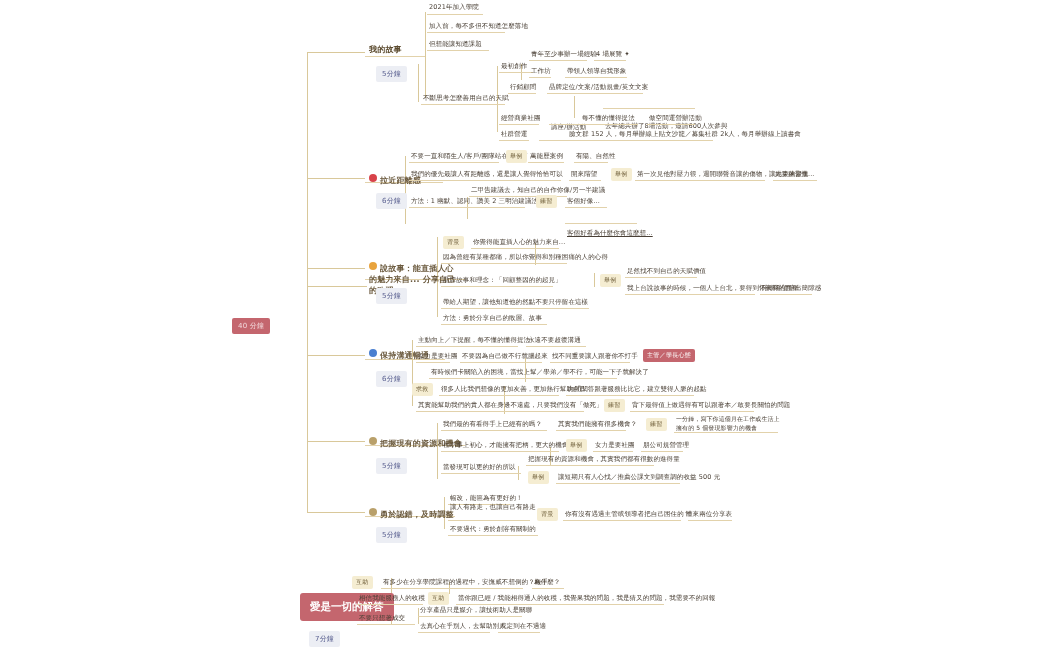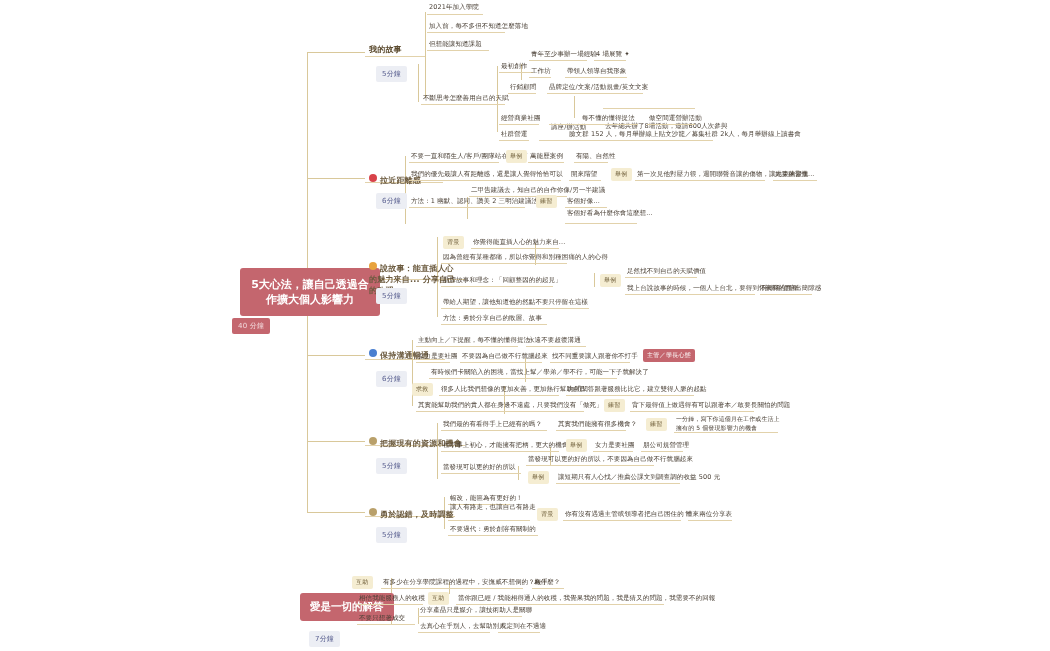--- a/index.html
+++ b/index.html
@@ -139,21 +139,20 @@
   <div class="vline" style="left:535px;top:243px;height:22px;"></div>
   <div class="vline" style="left:594px;top:273px;height:14px;"></div>
   <div class="vline" style="left:467px;top:197px;height:22px;"></div>
 
   <div class="vline rose" style="left:311px;top:596px;height:6px;"></div>
   <div class="hline" style="left:369px;top:602px;width:22px;"></div>
   <div class="vline" style="left:391px;top:578px;height:46px;"></div>
   <div class="vline" style="left:418px;top:608px;height:16px;"></div>
   <div class="vline" style="left:449px;top:582px;height:12px;"></div>
 
-  <div class="node root" style="left:240px;top:268px;">5大心法，讓自己透過合作擴大個人影響力</div>
   <div class="node badge rose" style="left:232px;top:318px;">40 分鐘</div>
 
   <div class="node branch plain" style="left:369px;top:44px;">我的故事</div>
   <div class="node badge" style="left:376px;top:66px;">5分鐘</div>
 
   <div class="node leaf" style="left:429px;top:2px;">2021年加入學院</div>
   <div class="uline" style="left:427px;top:14px;width:56px;"></div>
   <div class="node leaf" style="left:429px;top:21px;">加入前，每不多但不知道怎麼落地</div>
   <div class="uline" style="left:427px;top:32px;width:78px;"></div>
   <div class="node leaf" style="left:429px;top:39px;">但想能讓知道課題</div>
@@ -218,21 +217,21 @@
   <div class="uline" style="left:773px;top:180px;width:44px;"></div>
 
   <div class="node leaf" style="left:471px;top:185px;">二甲告建議去，知自己的自作你像/另一半建議</div>
   <div class="uline" style="left:469px;top:196px;width:98px;"></div>
 
   <div class="node leaf" style="left:411px;top:196px;">方法：1 幽默、認同、讚美 2 三明治建議法</div>
   <div class="uline" style="left:409px;top:207px;width:116px;"></div>
   <div class="node tag" style="left:536px;top:195px;">練習</div>
   <div class="node leaf" style="left:567px;top:196px;">客個好像...</div>
   <div class="uline" style="left:565px;top:207px;width:42px;"></div>
-  <div class="node leaf" style="left:567px;top:208px;">客個好看為什麼你會這麼想...</div>
+  <div class="node leaf" style="left:567px;top:228px;text-decoration:underline;">客個好看為什麼你會這麼想...</div>
   <div class="uline" style="left:565px;top:223px;width:72px;"></div>
 
   <div class="node branch" style="left:369px;top:262px;width:88px;white-space:normal;line-height:11px;">
     <span class="num n2"></span><span>說故事：能直插人心的魅力來自... 分享自己的敗習</span>
   </div>
   <div class="node badge" style="left:376px;top:288px;">5分鐘</div>
 
   <div class="node tag" style="left:443px;top:236px;">背景</div>
   <div class="node leaf" style="left:473px;top:237px;">你覺得能直插人心的魅力來自...</div>
   <div class="uline" style="left:471px;top:248px;width:88px;"></div>
@@ -304,21 +303,21 @@
   <div class="node leaf" style="left:443px;top:440px;">在小事上初心，才能擁有把柄，更大的機會</div>
   <div class="uline" style="left:441px;top:451px;width:118px;"></div>
   <div class="node tag" style="left:566px;top:439px;">舉例</div>
   <div class="node leaf" style="left:595px;top:440px;">女力是要社團</div>
   <div class="uline" style="left:593px;top:451px;width:40px;"></div>
   <div class="node leaf" style="left:643px;top:440px;">朋公司規營管理</div>
   <div class="uline" style="left:641px;top:451px;width:42px;"></div>
 
   <div class="node leaf" style="left:443px;top:462px;">當發現可以更的好的所以</div>
   <div class="uline" style="left:441px;top:473px;width:80px;"></div>
-  <div class="node leaf" style="left:528px;top:454px;">當發現可以更的好的所以，不要因為自己做不行就腦起來</div>
+  <div class="node leaf" style="left:528px;top:454px;">把握現有的資源和機會，其實我們都有很數的進得量</div>
   <div class="uline" style="left:526px;top:465px;width:128px;"></div>
   <div class="node tag" style="left:528px;top:471px;">舉例</div>
   <div class="node leaf" style="left:558px;top:472px;">讓短期只有人心找／推薦公課文到調查調的收益 500 元</div>
   <div class="uline" style="left:556px;top:483px;width:124px;"></div>
 
   <div class="node branch" style="left:369px;top:508px;">
     <span class="num n5"></span><span>勇於認錯，及時調整</span>
   </div>
   <div class="node badge" style="left:376px;top:527px;">5分鐘</div>
 

